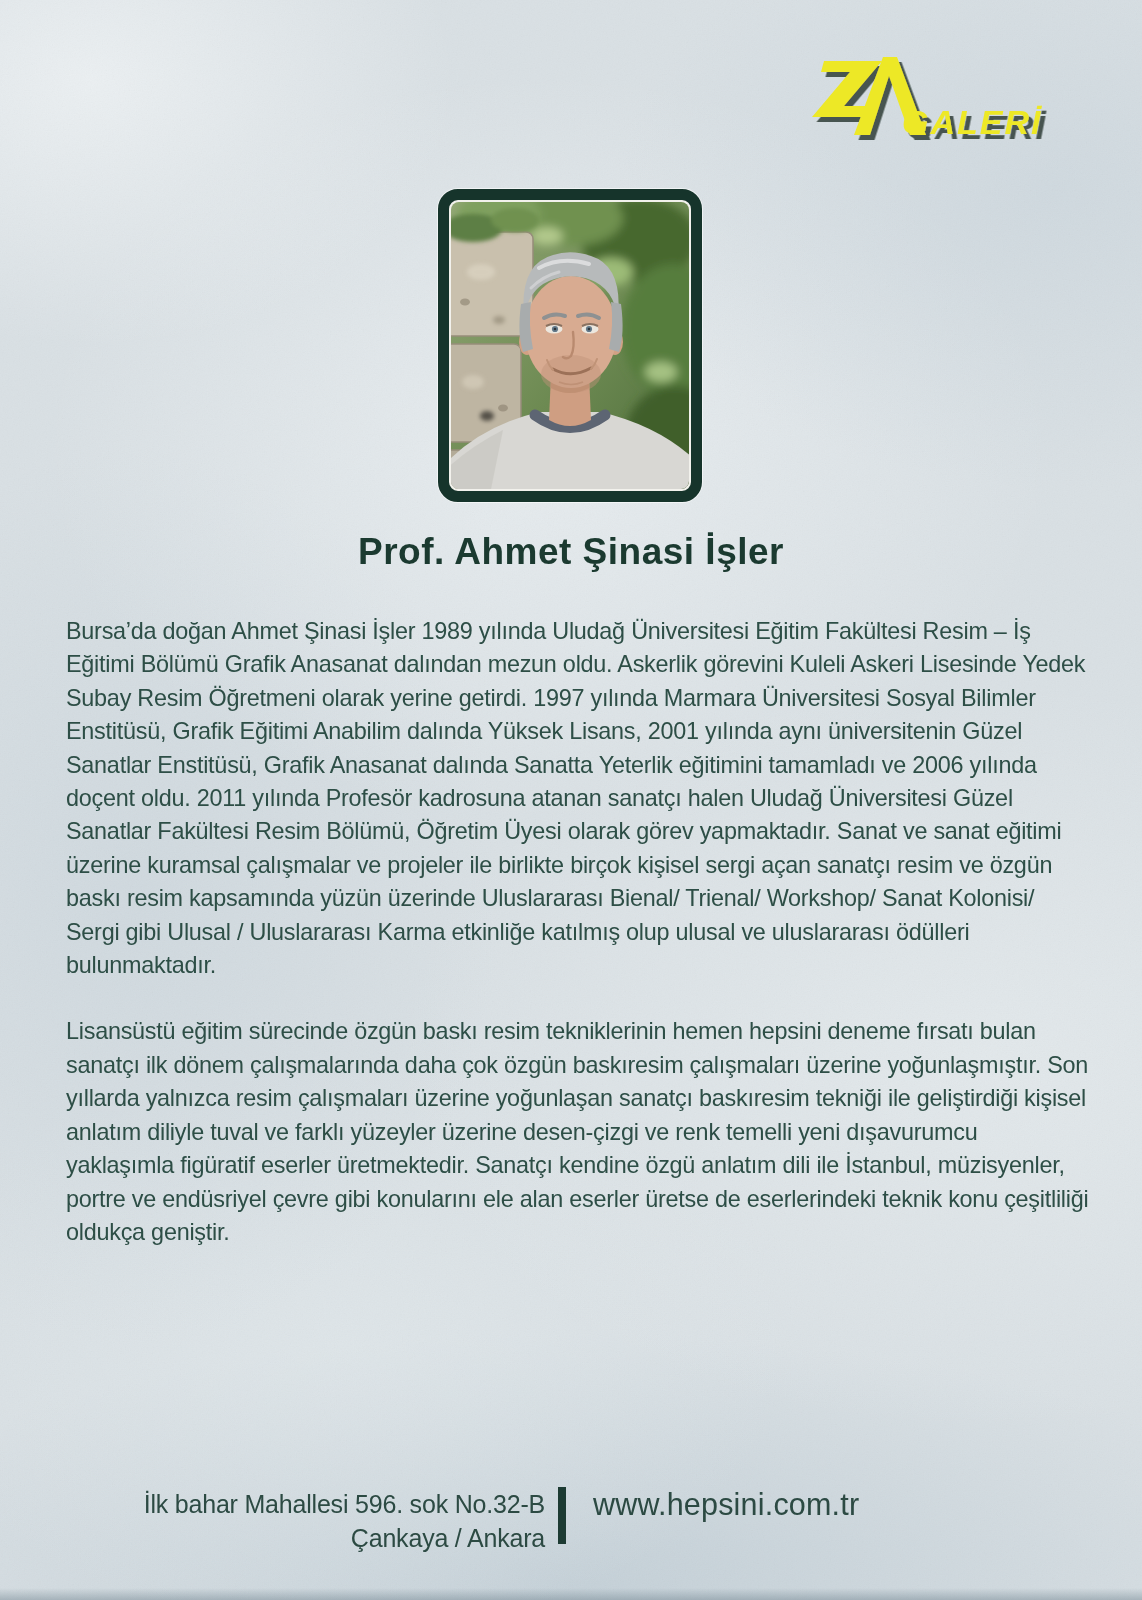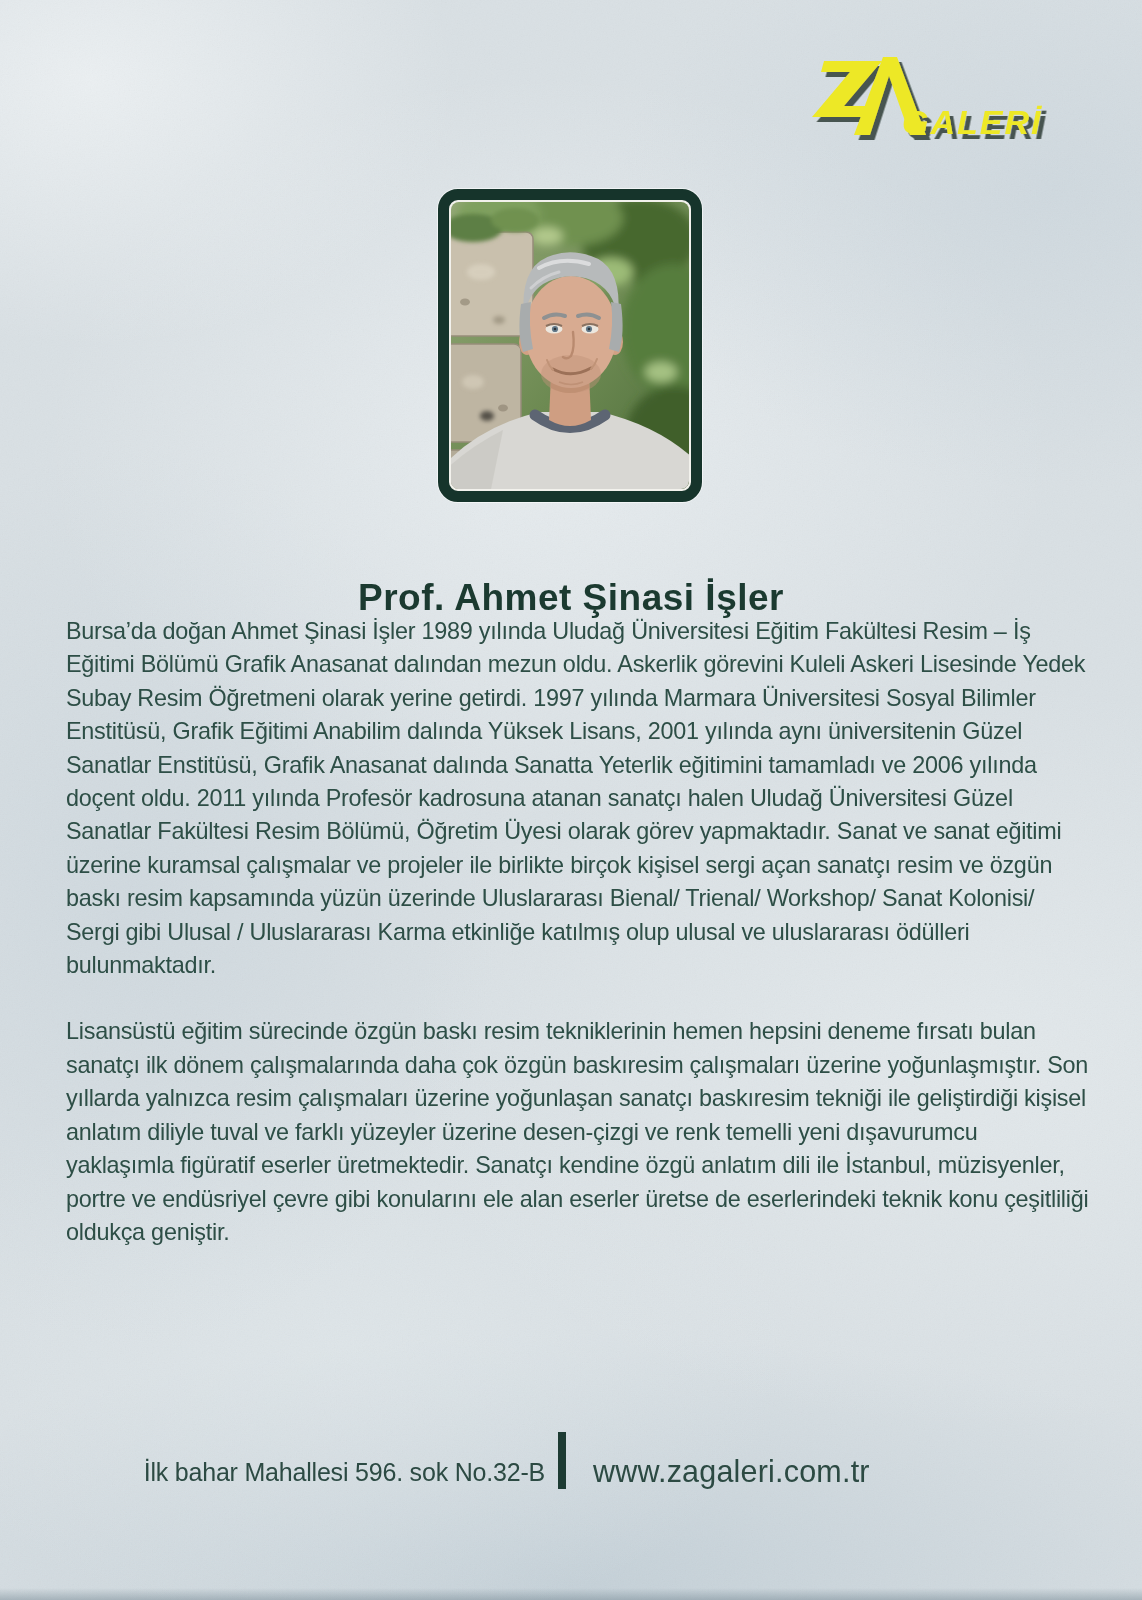--- a/index.html
+++ b/index.html
@@ -33,35 +33,34 @@
     box-shadow:0 0 0 1px rgba(255,255,255,0.6);
   }
   .photo-frame svg{display:block;border-radius:8px;}
 
   
   .page-title{
     position:absolute;left:0;top:531px;width:100%;
     text-align:center;
     font-size:37px;font-weight:bold;letter-spacing:0.5px;
     color:#1b3a30;
-    margin-top:46px;
   }
 
   
   .bio{
     position:absolute;left:66px;top:615px;width:1023px;
     color:#2d4e46;
     font-size:23.4px;line-height:33.4px;letter-spacing:-0.25px;
   }
   .bio p{margin:0 0 33px 0;}
 
   
   .footer{
-    position:absolute;left:0;top:1432px;width:100%;
-    display:flex;align-items:flex-end;
+    position:absolute;left:0;top:1487px;width:100%;
+    display:flex;align-items:flex-start;
     color:#2c4a43;
   }
   .address{width:545px;text-align:right;font-size:25px;line-height:34px;letter-spacing:-0.2px;}
   .footer-divider{width:8px;height:57px;background:#1d3b33;margin-left:13px;margin-right:27px;flex:none;}
   .website{font-size:30.5px;letter-spacing:0.2px;color:#2c4a43;text-decoration:none;}
 
   .bottom-edge{
     position:absolute;left:0;bottom:0;width:100%;height:12px;
     background:linear-gradient(to bottom, rgba(110,130,142,0) 0%, rgba(110,130,142,0.45) 100%);
     pointer-events:none;
@@ -192,19 +191,20 @@
   <div class="page-title">Prof. Ahmet Şinasi İşler</div>
 
   <div class="bio">
     <p>Bursa’da doğan Ahmet Şinasi İşler 1989 yılında Uludağ Üniversitesi Eğitim Fakültesi Resim – İş Eğitimi Bölümü Grafik Anasanat dalından mezun oldu. Askerlik görevini Kuleli Askeri Lisesinde Yedek Subay Resim Öğretmeni olarak yerine getirdi. 1997 yılında Marmara Üniversitesi Sosyal Bilimler Enstitüsü, Grafik Eğitimi Anabilim dalında Yüksek Lisans, 2001 yılında aynı üniversitenin Güzel Sanatlar Enstitüsü, Grafik Anasanat dalında Sanatta Yeterlik eğitimini tamamladı ve 2006 yılında doçent oldu. 2011 yılında Profesör kadrosuna atanan sanatçı halen Uludağ Üniversitesi Güzel Sanatlar Fakültesi Resim Bölümü, Öğretim Üyesi olarak görev yapmaktadır. Sanat ve sanat eğitimi üzerine kuramsal çalışmalar ve projeler ile birlikte birçok kişisel sergi açan sanatçı resim ve özgün baskı resim kapsamında yüzün üzerinde Uluslararası Bienal/ Trienal/ Workshop/ Sanat Kolonisi/ Sergi gibi Ulusal / Uluslararası Karma etkinliğe katılmış olup ulusal ve uluslararası ödülleri bulunmaktadır.</p>
     <p>Lisansüstü eğitim sürecinde özgün baskı resim tekniklerinin hemen hepsini deneme fırsatı bulan sanatçı ilk dönem çalışmalarında daha çok özgün baskıresim çalışmaları üzerine yoğunlaşmıştır. Son yıllarda yalnızca resim çalışmaları üzerine yoğunlaşan sanatçı baskıresim tekniği ile geliştirdiği kişisel anlatım diliyle tuval ve farklı yüzeyler üzerine desen-çizgi ve renk temelli yeni dışavurumcu yaklaşımla figüratif eserler üretmektedir. Sanatçı kendine özgü anlatım dili ile İstanbul, müzisyenler, portre ve endüsriyel çevre gibi konularını ele alan eserler üretse de eserlerindeki teknik konu çeşitliliği oldukça geniştir.</p>
   </div>
 
   <div class="footer">
     <div class="address">
       <div>İlk bahar Mahallesi 596. sok No.32-B</div>
+      <div>Çankaya / Ankara</div>
     </div>
     <div class="footer-divider"></div>
-    <a class="website" href="#">www.zagaleri.com.tr</a>
+    <a class="website" href="#">www.hepsini.com.tr</a>
   </div>
 
   <div class="bottom-edge"></div>
 </div>
 
 </body></html>

